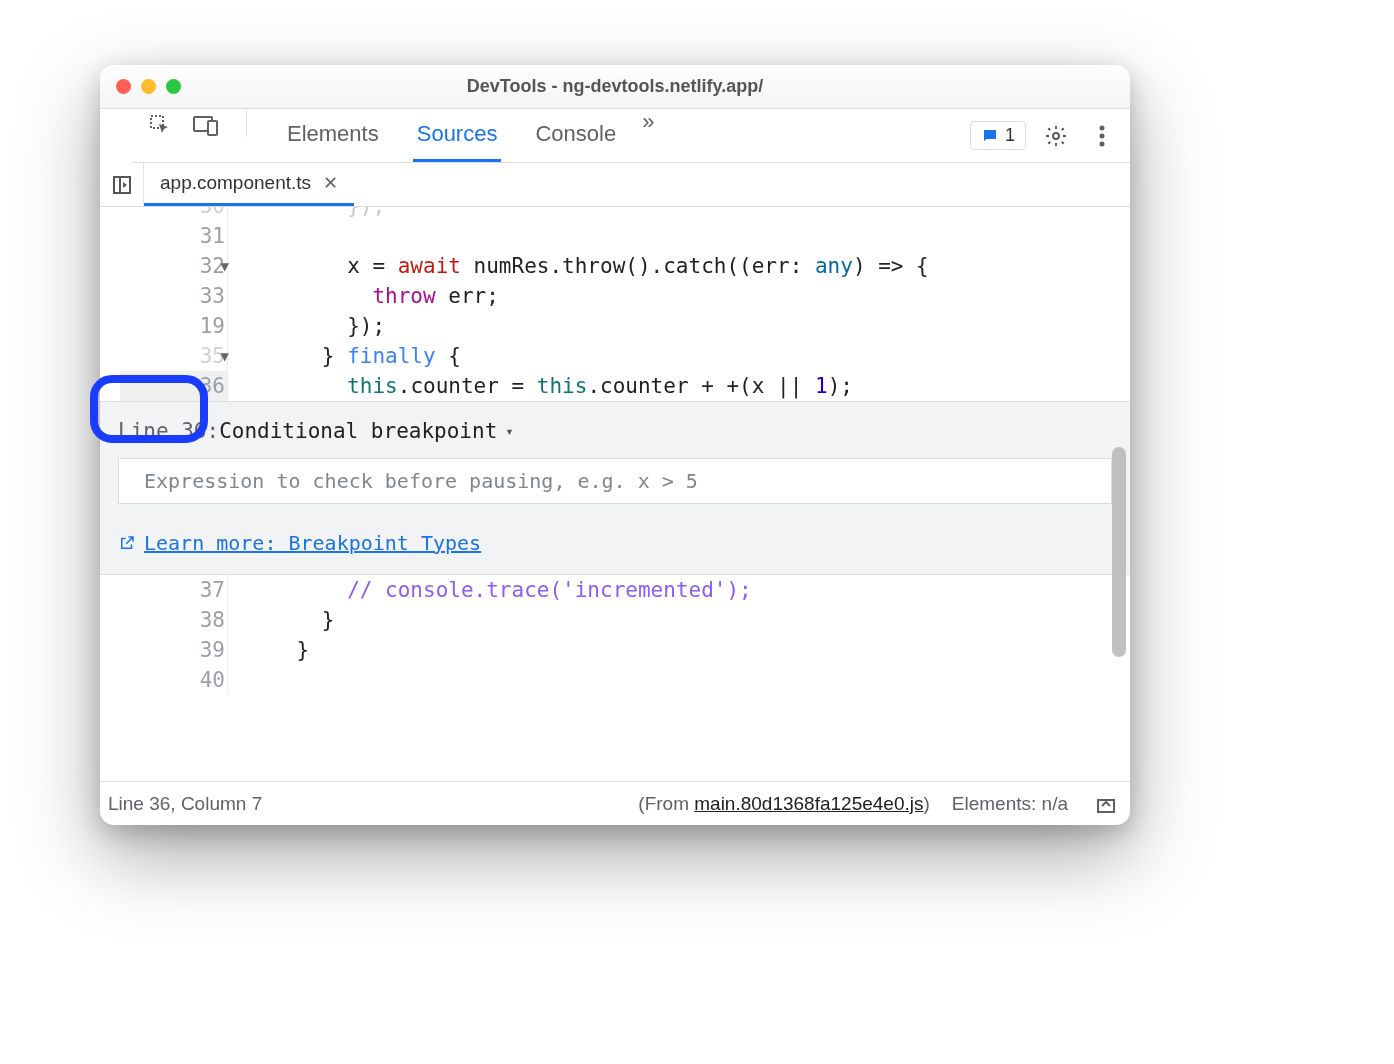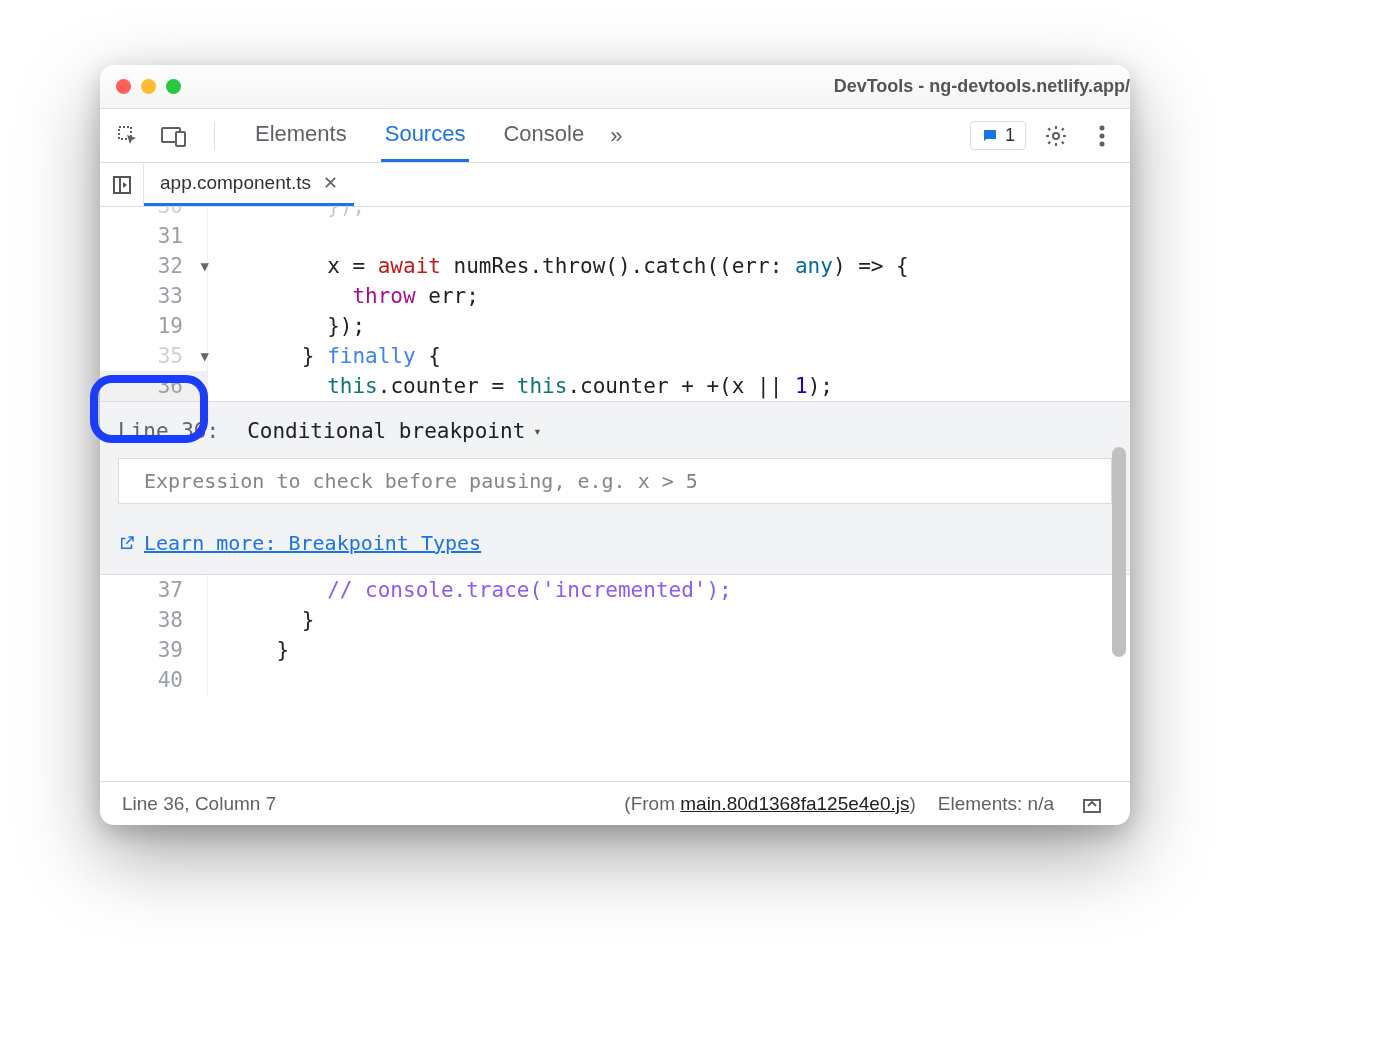--- a/index.html
+++ b/index.html
@@ -34,35 +34,35 @@
   position: relative;
 }
 .traffic { display: flex; gap: 10px; }
 .dot { width: 15px; height: 15px; border-radius: 50%; }
 .dot.red { background: #ff5f57; }
 .dot.yellow { background: #febc2e; }
 .dot.green { background: #28c840; }
 .title-text {
   position: absolute;
   left: 0; right: 0;
-  text-align: right;
+  text-align: center;
   font-size: 18px;
   font-weight: 600;
   color: #555;
   pointer-events: none;
 }
 .toolbar {
   height: 54px;
   border-bottom: 1px solid #ddd;
   display: flex;
-  align-items: center;
   padding: 0 12px;
   gap: 14px;
   font-size: 22px;
   color: #555;
+  margin-left: 32px;
 }
 .tool-icon { width: 32px; height: 32px; display: flex; align-items: center; justify-content: center; color: #606060; }
 .tool-sep { width: 1px; height: 28px; background: #ddd; margin: 0 10px; }
 .tab-list { display: flex; gap: 30px; margin-left: 12px; }
 .tab { font-size: 22px; color: #5f6368; padding: 12px 4px; cursor: pointer; }
 .tab.active { color: #1a73e8; border-bottom: 3px solid #1a73e8; font-weight: 500; }
 .toolbar-right { margin-left: auto; display: flex; align-items: center; gap: 14px; }
 .badge {
   display: flex; align-items: center; gap: 6px;
   border: 1px solid #dadce0; border-radius: 4px;
@@ -95,44 +95,45 @@
   font-size: 21px;
   line-height: 30px;
   display: flex;
   flex-direction: column;
   overflow: hidden;
 }
 .code-row { display: flex; }
 .gutter {
   width: 108px;
   text-align: right;
-  padding-right: 24px;
+  padding-right: 2px;
   color: #9aa0a6;
   border-right: 1px solid #eee;
   flex-shrink: 0;
   position: relative;
   user-select: none;
+  margin-left: 20px;
 }
 .fold-marker { position: absolute; right: -2px; color: #666; font-size: 14px; }
 .code-content { padding-left: 18px; white-space: pre; color: #222; }
 .line-highlight .gutter { background: #f0f0f0; }
 .kw-await { color: #c41a16; }
 .kw-throw { color: #aa0d91; }
 .kw-finally { color: #3b82f6; }
 .kw-this { color: #0f766e; }
 .kw-any { color: #0369a1; }
 .num { color: #1c00cf; }
 .comment { color: #8b5cf6; }
 .bp-panel {
   border-top: 1px solid #dadce0;
   border-bottom: 1px solid #dadce0;
   background: #f1f3f4;
   padding: 14px 18px;
 }
-.bp-header { font-size: 21px; color: #202124; display: flex; align-items: center; gap: 28px; margin-bottom: 12px; }
+.bp-header { font-size: 21px; color: #202124; display: flex; align-items: center; gap: 0; margin-bottom: 12px; }
 .bp-line-label { color: #5f6368; }
 .bp-type { display: inline-flex; align-items: center; gap: 8px; }
 .bp-type::after { content: "▾"; font-size: 14px; color: #555; }
 .bp-input {
   width: 100%;
   background: #fff;
   border: 1px solid #dadce0;
   padding: 10px 25px;
   font-family: Menlo, Monaco, monospace;
   font-size: 20px;
@@ -144,21 +145,21 @@
   margin-top: 24px;
   color: #1a73e8;
   text-decoration: underline;
   font-size: 20px;
 }
 .statusbar {
   height: 44px;
   border-top: 1px solid #ddd;
   display: flex;
   align-items: center;
-  padding: 0 22px;
+  padding: 0 8px;
   font-size: 19px;
   color: #5f6368;
   gap: 8px;
 }
 .statusbar .spacer { flex: 1; }
 .from-link { text-decoration: underline; color: #202124; }
 .scrollbar-stub {
   position: absolute;
   right: 4px;
   top: 240px;

